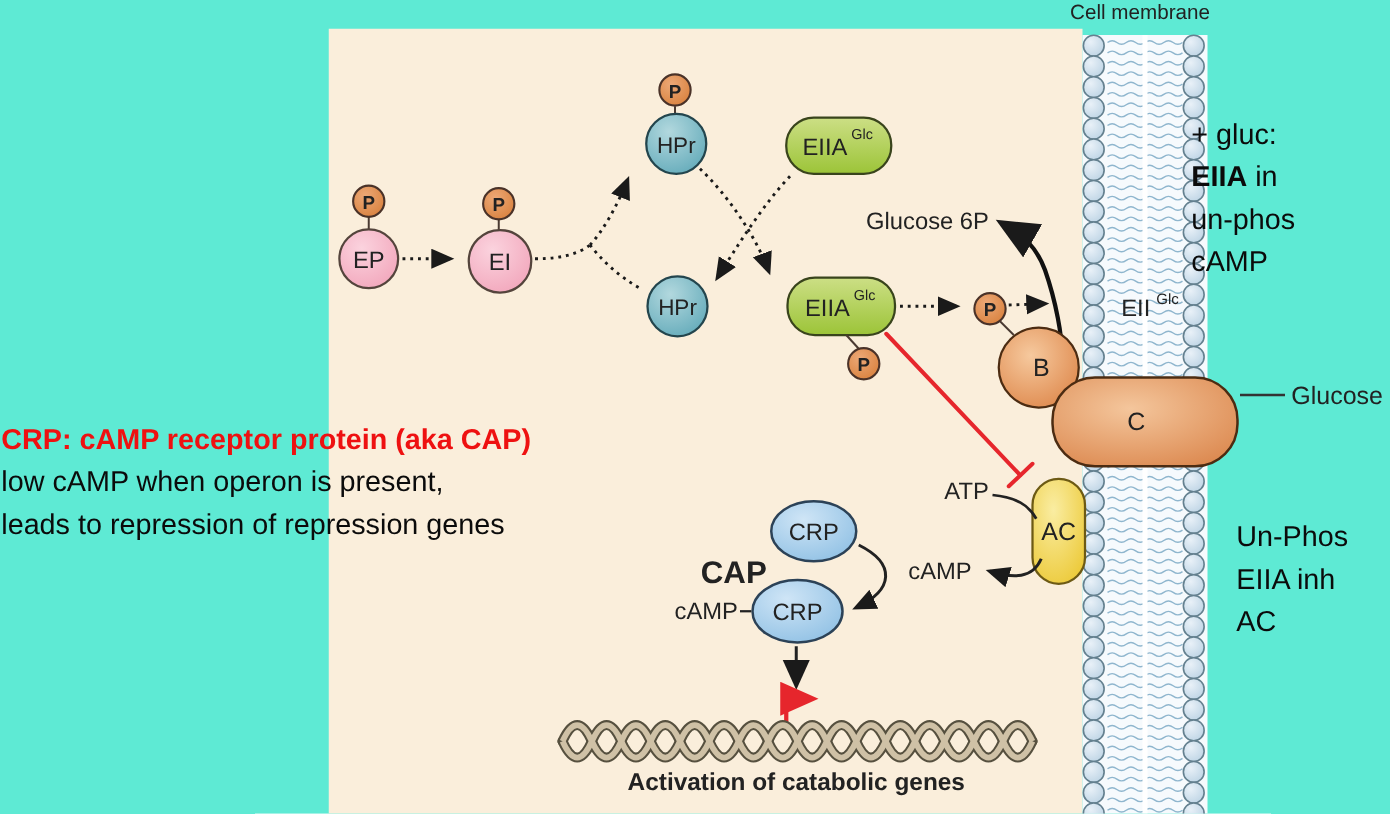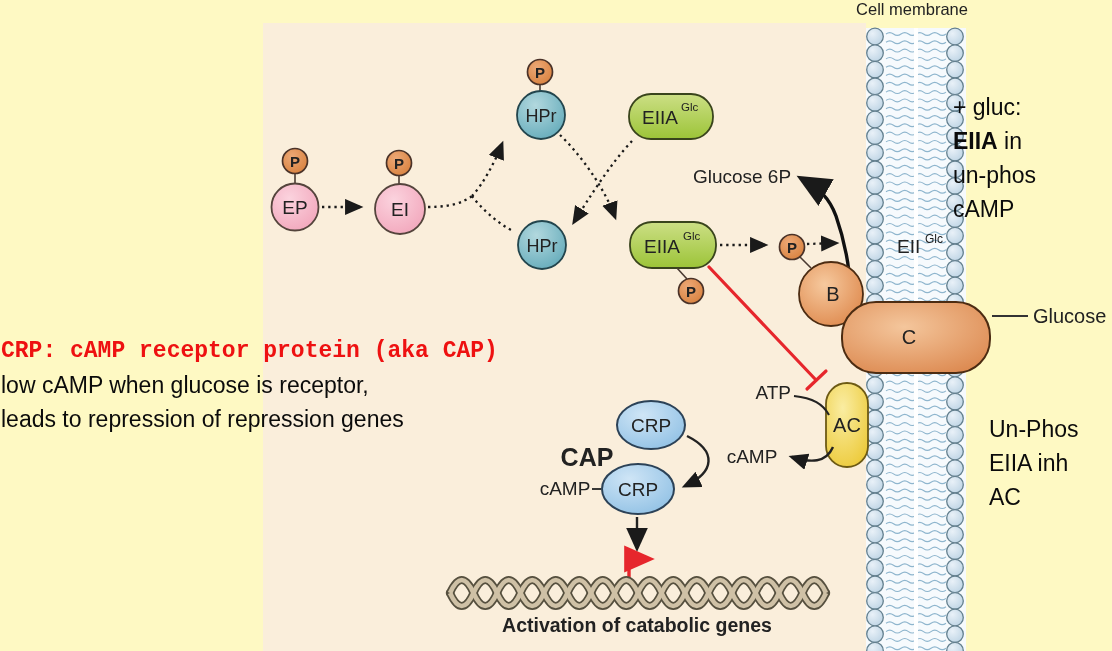--- a/index.html
+++ b/index.html
@@ -1,21 +1,21 @@
 <!DOCTYPE html>
 <html><head>
 <meta charset="utf-8">
 <style>
   html,body{margin:0;padding:0;background:#fff;}
-  .stage{position:relative;width:1112px;height:651px;background:#fef9c3;overflow:hidden;
+  .stage{position:relative;width:1112px;height:651px;background:#5eead4;overflow:hidden;
          font-family:"Liberation Sans",sans-serif;}
   svg{position:absolute;left:0;top:0;}
   svg text{font-family:"Liberation Sans",sans-serif;fill:#222;}
   .note{position:absolute;font-size:23px;line-height:34px;color:#0b0b0b;white-space:nowrap;}
-  .note .red{color:#ee1111;font-weight:bold;font-family:Liberation Mono, monospace;}
+  .note .red{color:#ee1111;font-weight:bold;}
   .note .bold{font-weight:bold;}
   .note .em{}
 </style>
 </head>
 <body>
 
 <div class="stage">
 
 <svg width="1112" height="651" viewBox="0 0 1112 651">
   <defs>
@@ -354,21 +354,21 @@
         <path d="M450,593 q11.75,26 23.5,0 q11.75,-26 23.5,0 q11.75,26 23.5,0 q11.75,-26 23.5,0 q11.75,26 23.5,0 q11.75,-26 23.5,0 q11.75,26 23.5,0 q11.75,-26 23.5,0 q11.75,26 23.5,0 q11.75,-26 23.5,0 q11.75,26 23.5,0 q11.75,-26 23.5,0 q11.75,26 23.5,0 q11.75,-26 23.5,0 q11.75,26 23.5,0 q11.75,-26 23.5,0" fill="none" stroke="#56503f" stroke-width="8" stroke-linecap="round"></path>
         <path d="M450,593 q11.75,-26 23.5,0 q11.75,26 23.5,0 q11.75,-26 23.5,0 q11.75,26 23.5,0 q11.75,-26 23.5,0 q11.75,26 23.5,0 q11.75,-26 23.5,0 q11.75,26 23.5,0 q11.75,-26 23.5,0 q11.75,26 23.5,0 q11.75,-26 23.5,0 q11.75,26 23.5,0 q11.75,-26 23.5,0 q11.75,26 23.5,0 q11.75,-26 23.5,0 q11.75,26 23.5,0" fill="none" stroke="#cfc1a6" stroke-width="4.6"></path>
         <path d="M450,593 q11.75,26 23.5,0 q11.75,-26 23.5,0 q11.75,26 23.5,0 q11.75,-26 23.5,0 q11.75,26 23.5,0 q11.75,-26 23.5,0 q11.75,26 23.5,0 q11.75,-26 23.5,0 q11.75,26 23.5,0 q11.75,-26 23.5,0 q11.75,26 23.5,0 q11.75,-26 23.5,0 q11.75,26 23.5,0 q11.75,-26 23.5,0 q11.75,26 23.5,0 q11.75,-26 23.5,0" fill="none" stroke="#cfc1a6" stroke-width="4.6"></path>
       </g>
 
   <text x="637" y="632" font-size="19.5" font-weight="bold" text-anchor="middle" fill="#161310">Activation of catabolic genes</text>
 </svg>
 
 <div class="note" style="left:1px;top:334px;">
   <div class="red">CRP: cAMP receptor protein (aka CAP)</div>
-  <div>low cAMP when glucose is receptor,</div>
+  <div>low cAMP when operon is present,</div>
   <div><span>leads to </span><span class="em">repression</span><span> of repression genes</span></div>
 </div>
 
 <div class="note" style="left:953px;top:90px;">
   <div>+ gluc:</div>
   <div><span class="bold">EIIA</span><span> in</span></div>
   <div>un-phos</div>
   <div>cAMP</div>
 </div>
 

